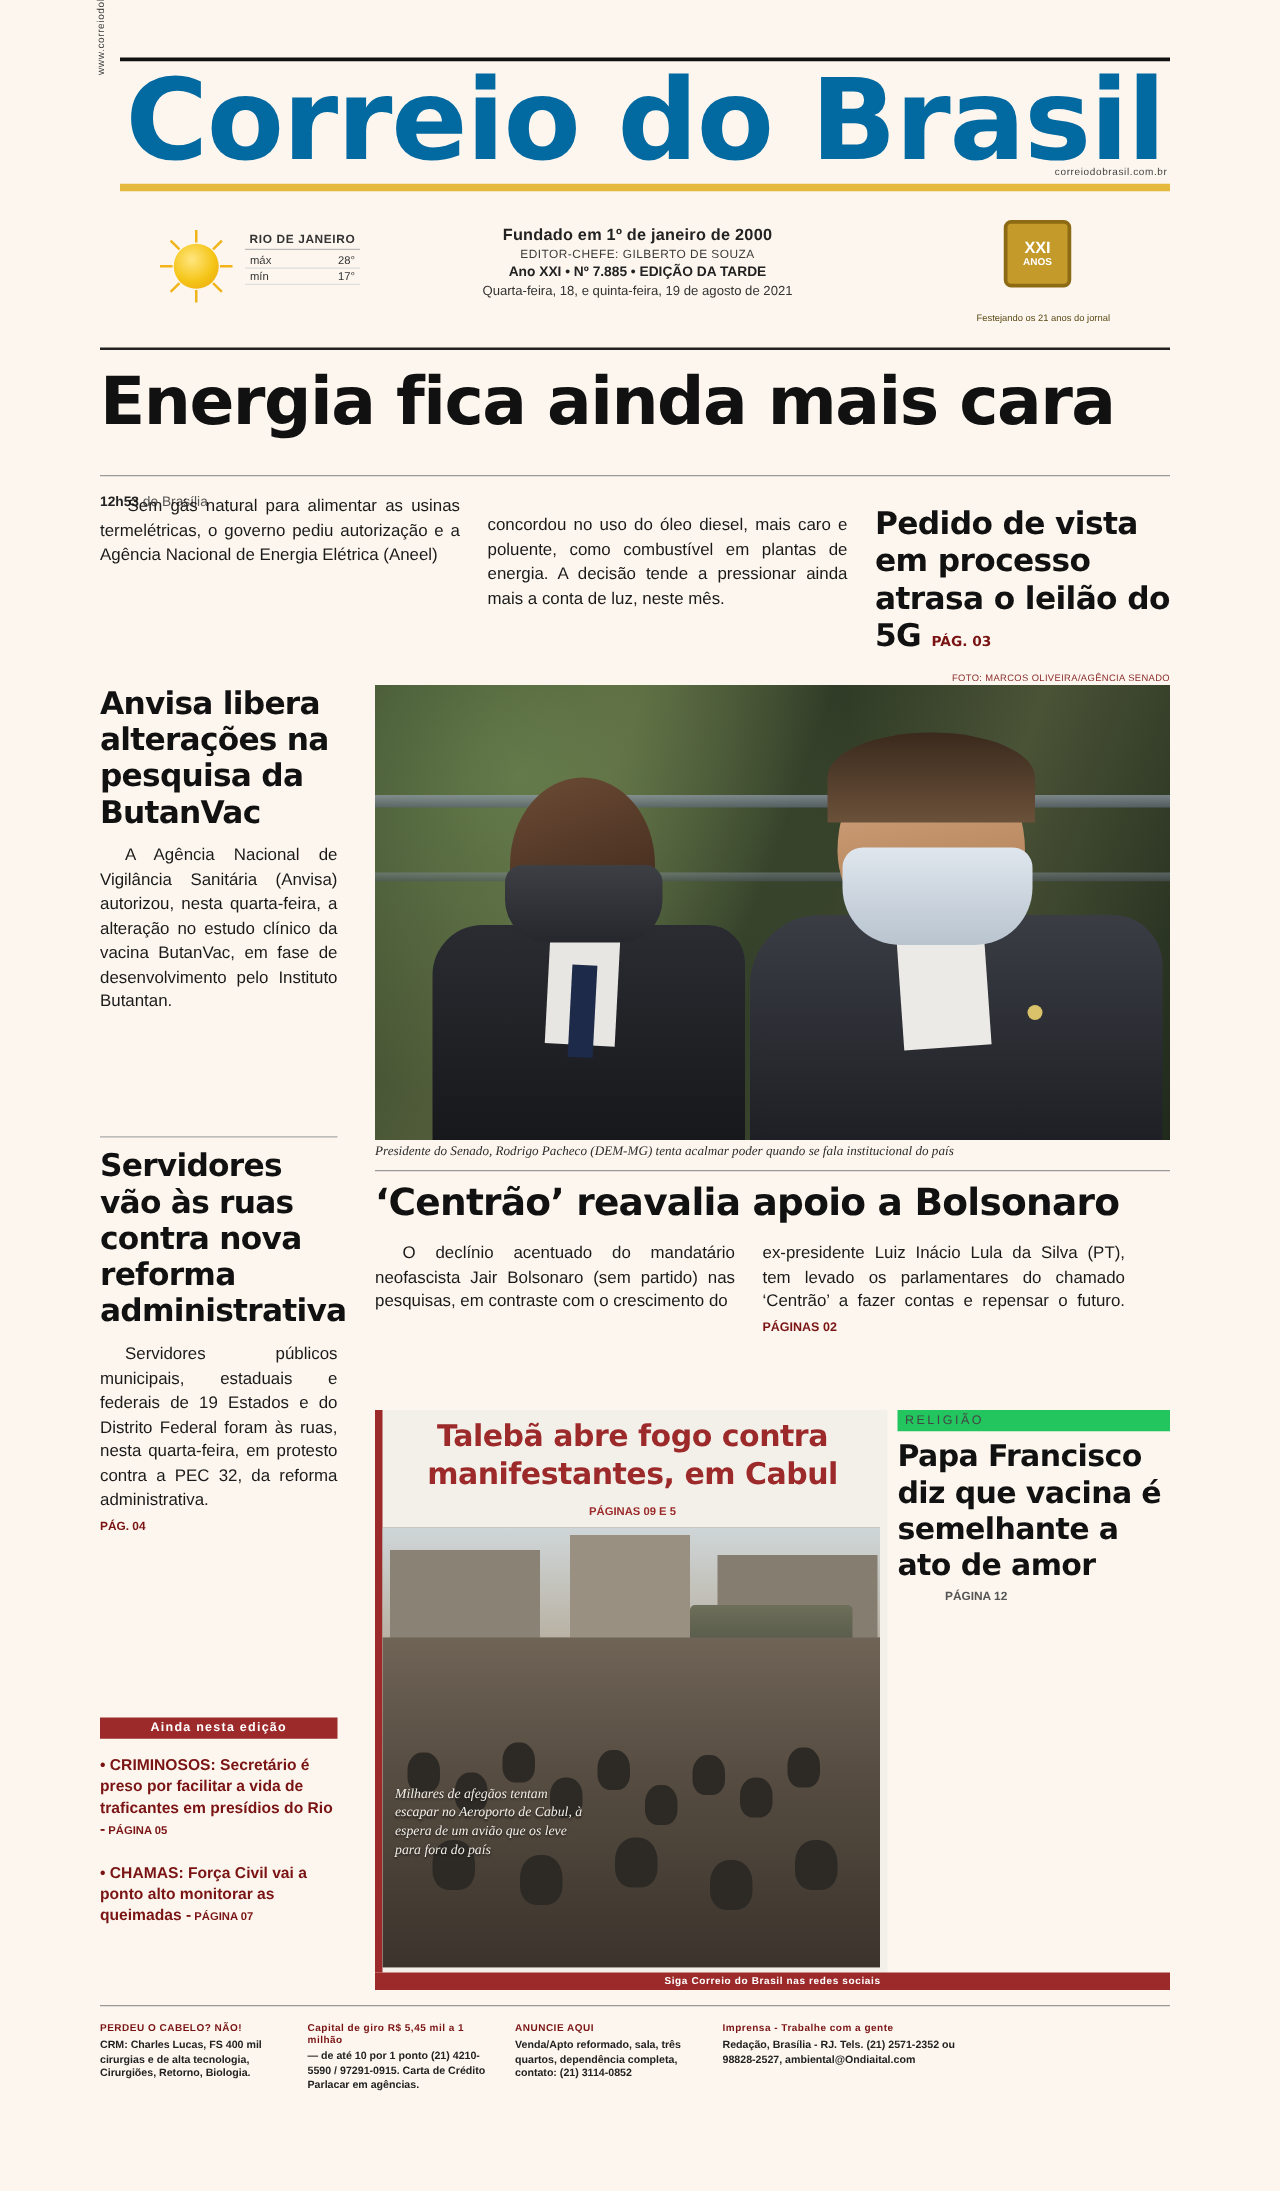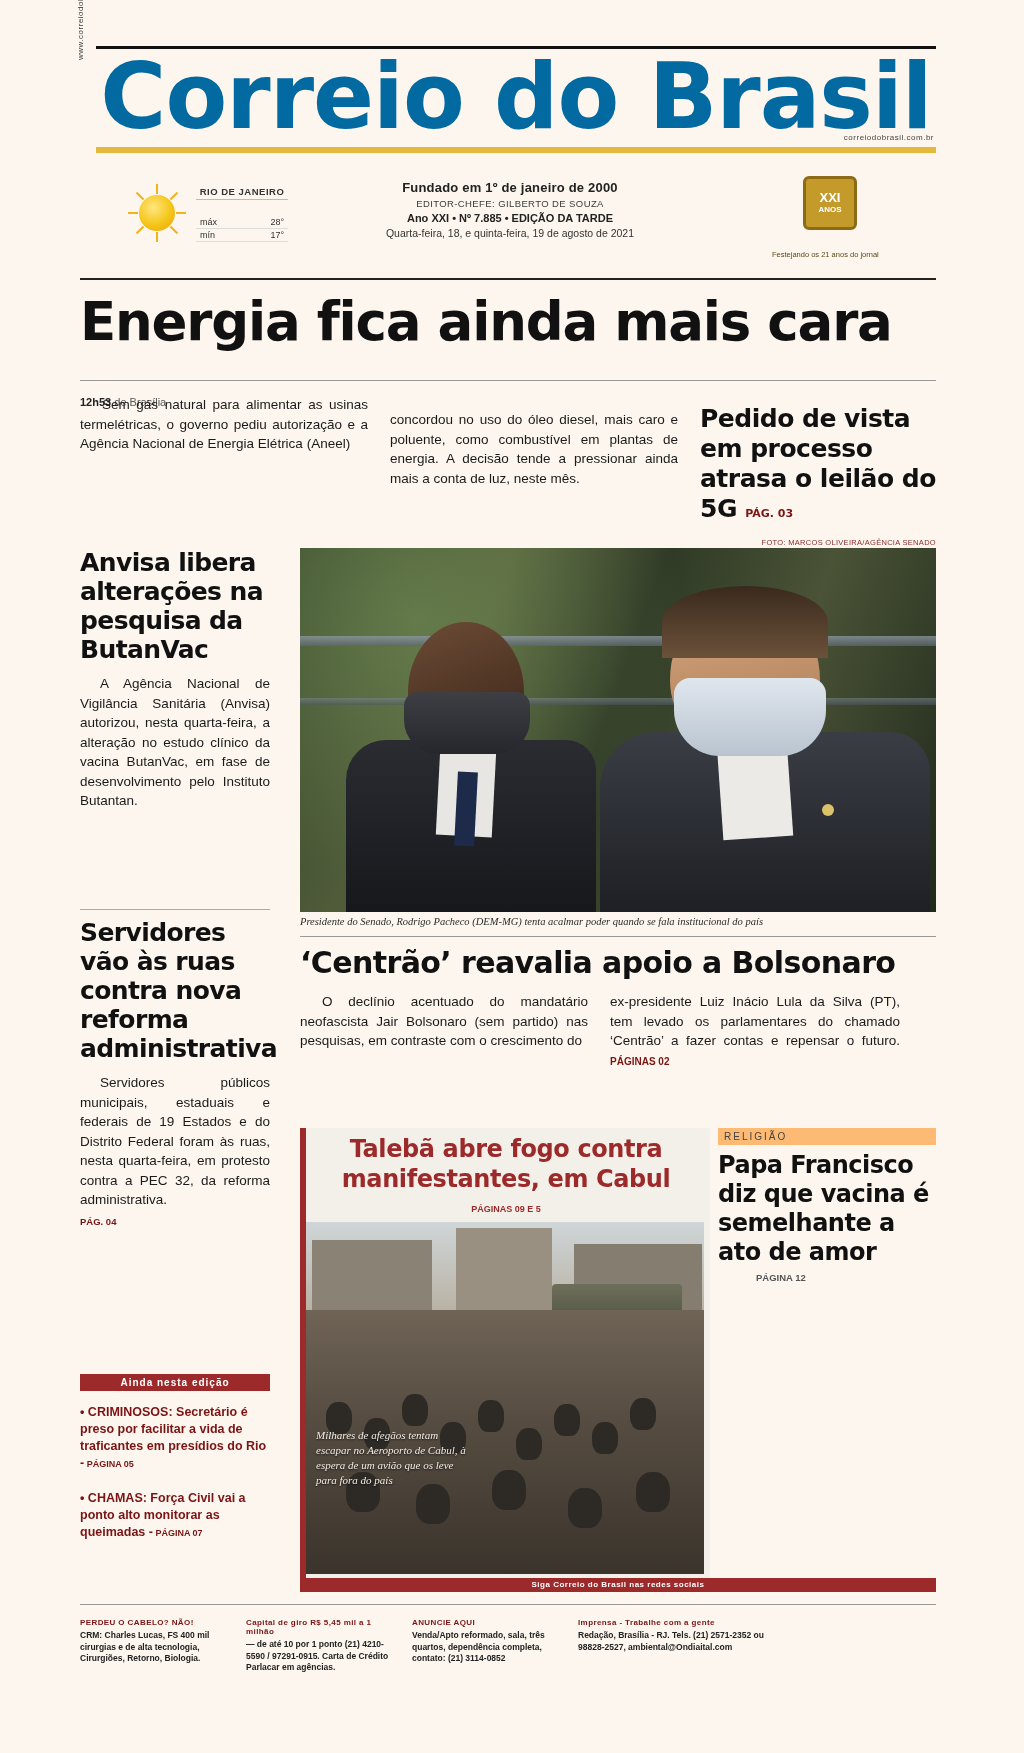--- a/index.html
+++ b/index.html
@@ -105,21 +105,21 @@
     color: #333;
     line-height: 12px;
     text-align: center;
   }
   .weatherbox .wtitle {
     font-weight: bold;
     font-size: 9.5px;
     letter-spacing: 0.5px;
     border-bottom: 1px solid #bbb;
     padding-bottom: 1px;
-    margin-bottom: 16px;
+    margin-bottom: 2px;
   }
   .weatherbox .wrow {
     display: flex;
     justify-content: space-between;
     padding: 0 4px;
     border-bottom: 1px solid #ddd;
   }
 
   
   .founded {
@@ -134,21 +134,21 @@
   .founded .l2 { font-size: 9.5px; letter-spacing: .4px; margin-top: 3px; color:#3a3a3a;}
   .founded .l3 { font-size: 11px; font-weight: bold; margin-top: 3px;}
   .founded .l4 { font-size: 10.5px; margin-top: 3px; color:#333;}
 
   
   .seal {
     position: absolute;
     left: 772px;
     top: 176px;
     width: 116px;
-    text-align: left;
+    text-align: right;
   }
   .seal-badge {
     width: 48px; height: 48px;
     margin: 0 auto;
     border: 3px solid #8d6b15;
     background: #c49a2a;
     border-radius: 6px;
     color: #fff;
     font-size: 8px;
     line-height: 10px;
@@ -433,21 +433,21 @@
     font-size: 8px;
     font-weight: bold;
     text-align: center;
     line-height: 14px;
     letter-spacing: .5px;
   }
 
   
   .rail { position: absolute; left: 718px; width: 218px; }
   .rail-tag {
-    background: #fdba74;
+    background: #22c55e;
     color: #444;
     font-size: 10px;
     letter-spacing: 2px;
     padding: 3px 6px;
   }
   .rail-head {
     font-family: "DejaVu Sans", sans-serif;
     font-weight: bold;
     font-size: 24px;
     line-height: 29px;

